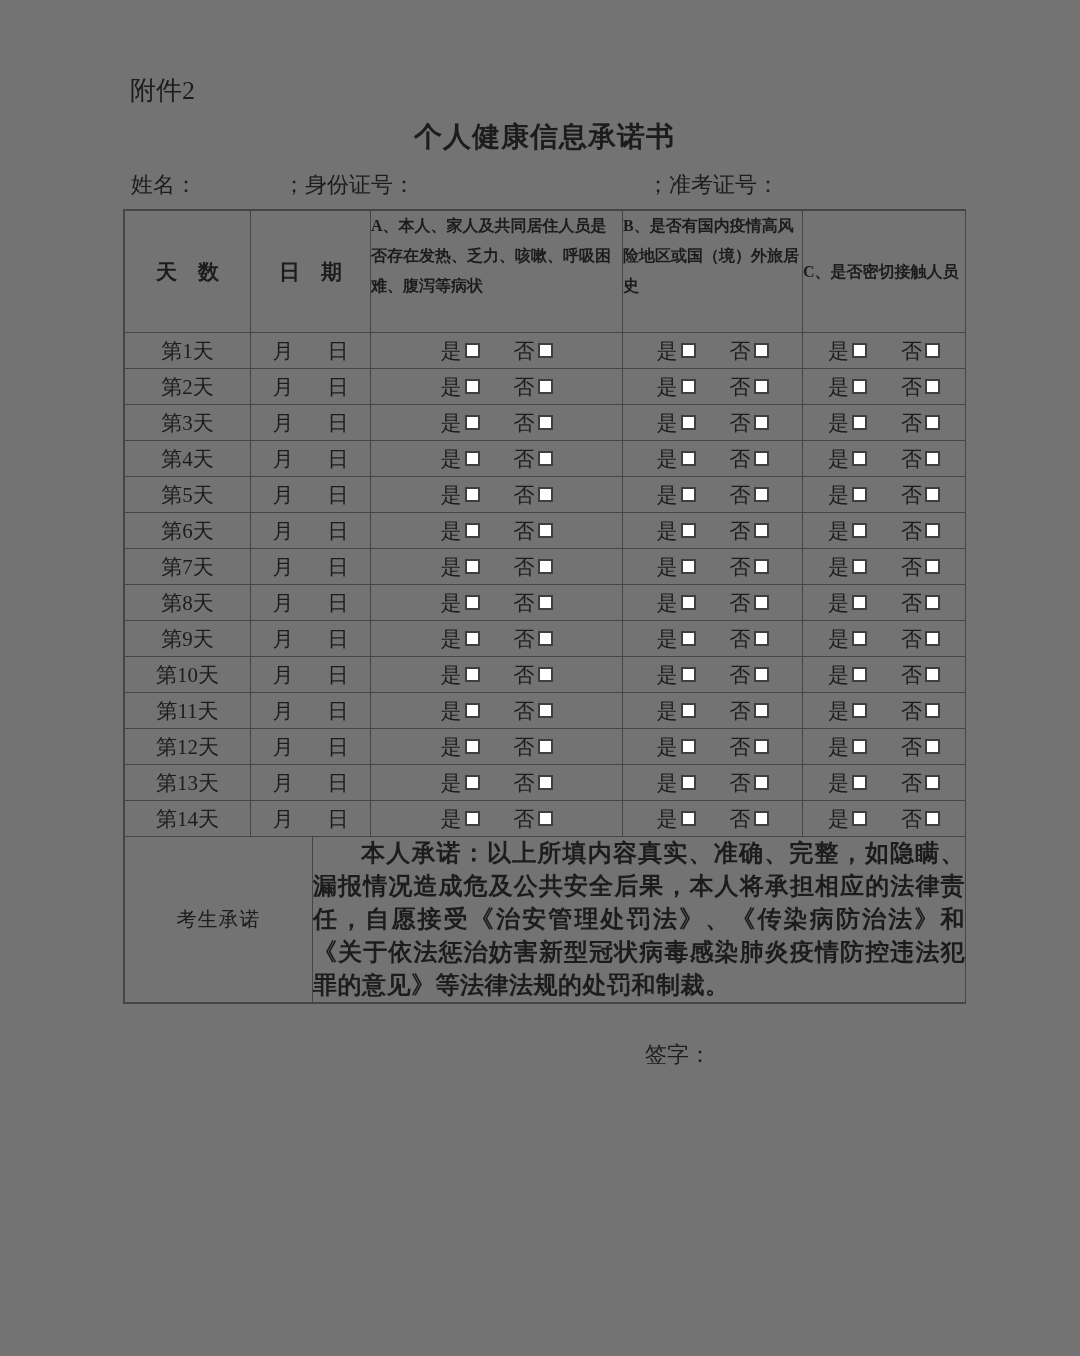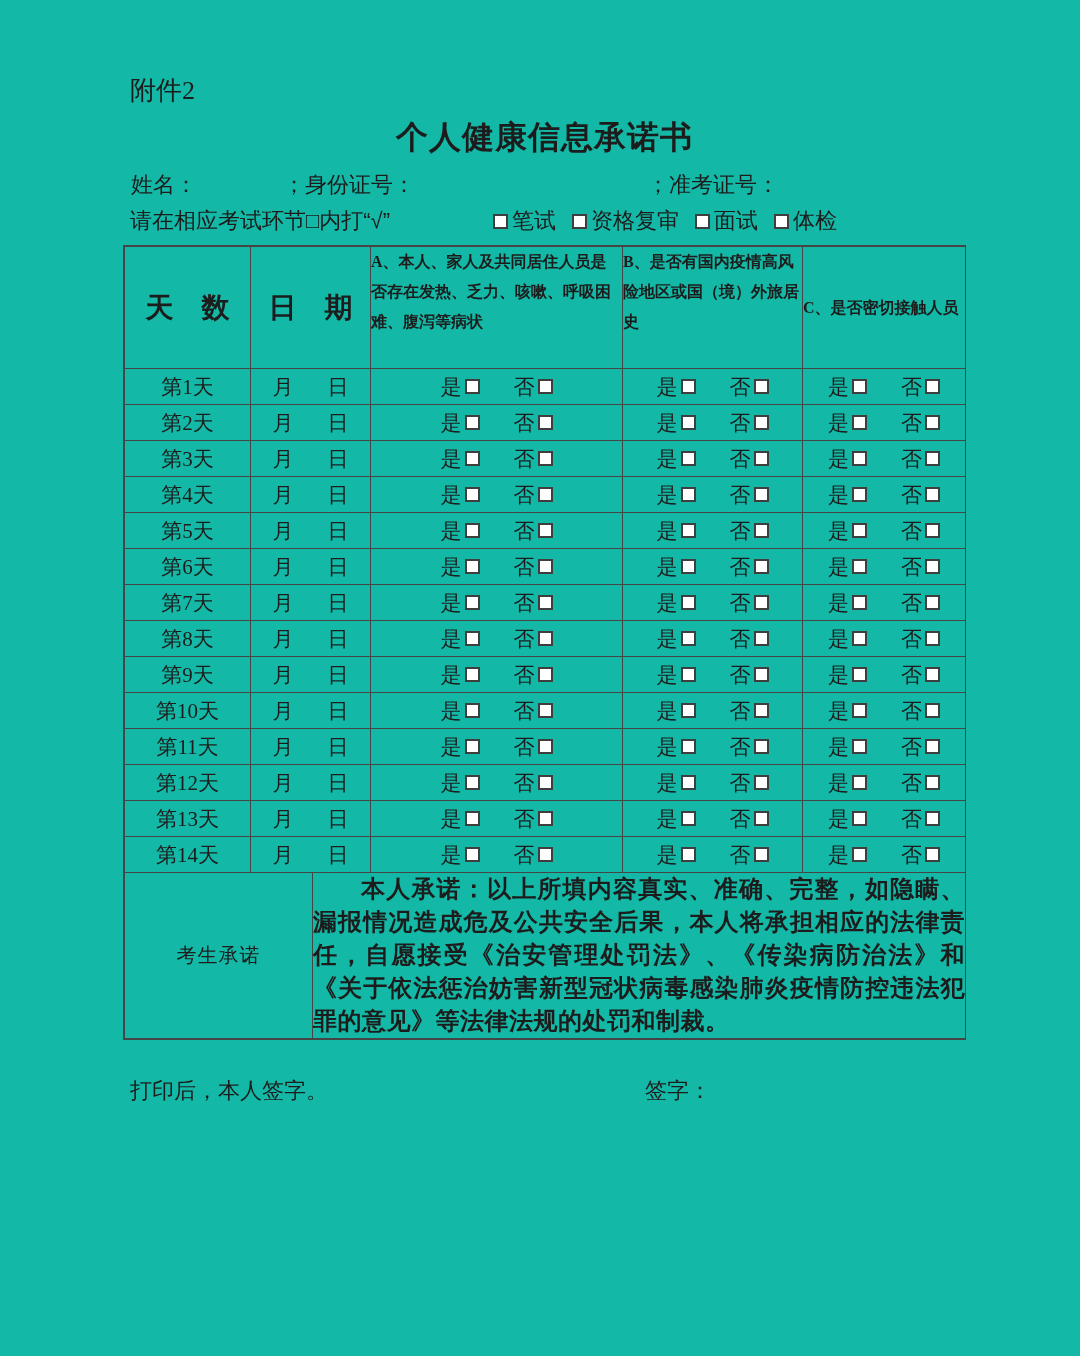--- a/index.html
+++ b/index.html
@@ -1,36 +1,36 @@
 <!DOCTYPE html>
 <html><head>
 <meta charset="utf-8">
 <style>
   html, body { margin: 0; padding: 0; background: #e9e9e9; }
   .page {
     position: relative;
     width: 1080px;
     height: 1356px;
     margin: 0 auto;
-    background: #14b8a6;
+    background: #737373;
     color: #1c1c1c;
     box-sizing: border-box;
     padding: 74px 114px 0 123px;
     font-family: "Liberation Serif", "DejaVu Serif", serif;
   }
   .attachment {
     margin-left: 7px;
     font-size: 26px;
     line-height: 34px;
     font-weight: 400;
   }
   .title {
     margin: 8px 0 0 0;
     text-align: center;
-    font-size: 32px;
+    font-size: 28px;
     line-height: 42px;
     font-weight: 600;
     letter-spacing: 1px;
   }
   .meta-line, .instruction-line, .footer-line {
     position: relative;
     height: 30px;
     font-family: "Liberation Sans", "DejaVu Sans", sans-serif;
     font-size: 22px;
     line-height: 30px;
@@ -61,21 +61,21 @@
   .header-row td {
     height: 122px;
     font-size: 16px;
     line-height: 30px;
     font-weight: 600;
     vertical-align: top;
     padding: 8px 8px 0 10px;
     text-align: left;
     box-sizing: border-box;
   }
-  td.h-center { text-align: center; vertical-align: middle; font-size: 28px; padding: 0; }
+  td.h-center { text-align: center; vertical-align: middle; font-size: 21px; padding: 0; }
   td.h-middle { vertical-align: middle; padding-top: 0; }
   .day-row td { height: 35px; font-size: 21px; text-align: center; vertical-align: middle; }
   .c-date { }
   .c-date .dsep { display: inline-block; width: 34px; }
   .yn-pair { display: inline-flex; align-items: center; gap: 3px; }
   .yn-gap { display: inline-block; width: 34px; }
   td.travel-note {
     height: 186px;
     vertical-align: middle;
     font-size: 21px;
@@ -117,41 +117,20 @@
   <div class="attachment">附件2</div>
 
   <h1 class="title">个人健康信息承诺书</h1>
 
   <div class="meta-line">
     <span class="m-name">姓名：</span>
     <span class="m-id">；身份证号：</span>
     <span class="m-ticket">；准考证号：</span>
   </div>
 
-  <div class="instruction-line">
-    <span class="instr-text">请在相应考试环节□内打“√”</span>
-    <span class="stages">
-        <span class="stage">
-          <span class="cb"></span>
-          <span>笔试</span>
-        </span>
-        <span class="stage">
-          <span class="cb"></span>
-          <span>资格复审</span>
-        </span>
-        <span class="stage">
-          <span class="cb"></span>
-          <span>面试</span>
-        </span>
-        <span class="stage">
-          <span class="cb"></span>
-          <span>体检</span>
-        </span>
-      </span>
-  </div>
 
   <div class="grid">
 
     <table class="seg main">
       <colgroup>
         <col style="width:126px">
           <col style="width:120px">
           <col style="width:252px">
           <col style="width:180px">
           <col style="width:163px">
@@ -529,17 +508,16 @@
         <tr>
           <td class="commit-label">考生承诺</td>
           <td class="commit-text">本人承诺：以上所填内容真实、准确、完整，如隐瞒、漏报情况造成危及公共安全后果，本人将承担相应的法律责任，自愿接受《治安管理处罚法》、《传染病防治法》和《关于依法惩治妨害新型冠状病毒感染肺炎疫情防控违法犯罪的意见》等法律法规的处罚和制裁。</td>
         </tr>
       </tbody>
     </table>
 
   </div>
 
   <div class="footer-line">
-    <span class="f-print">打印后，本人签字。</span>
     <span class="f-sign">签字：</span>
   </div>
 
 </div>
 
 </body></html>

